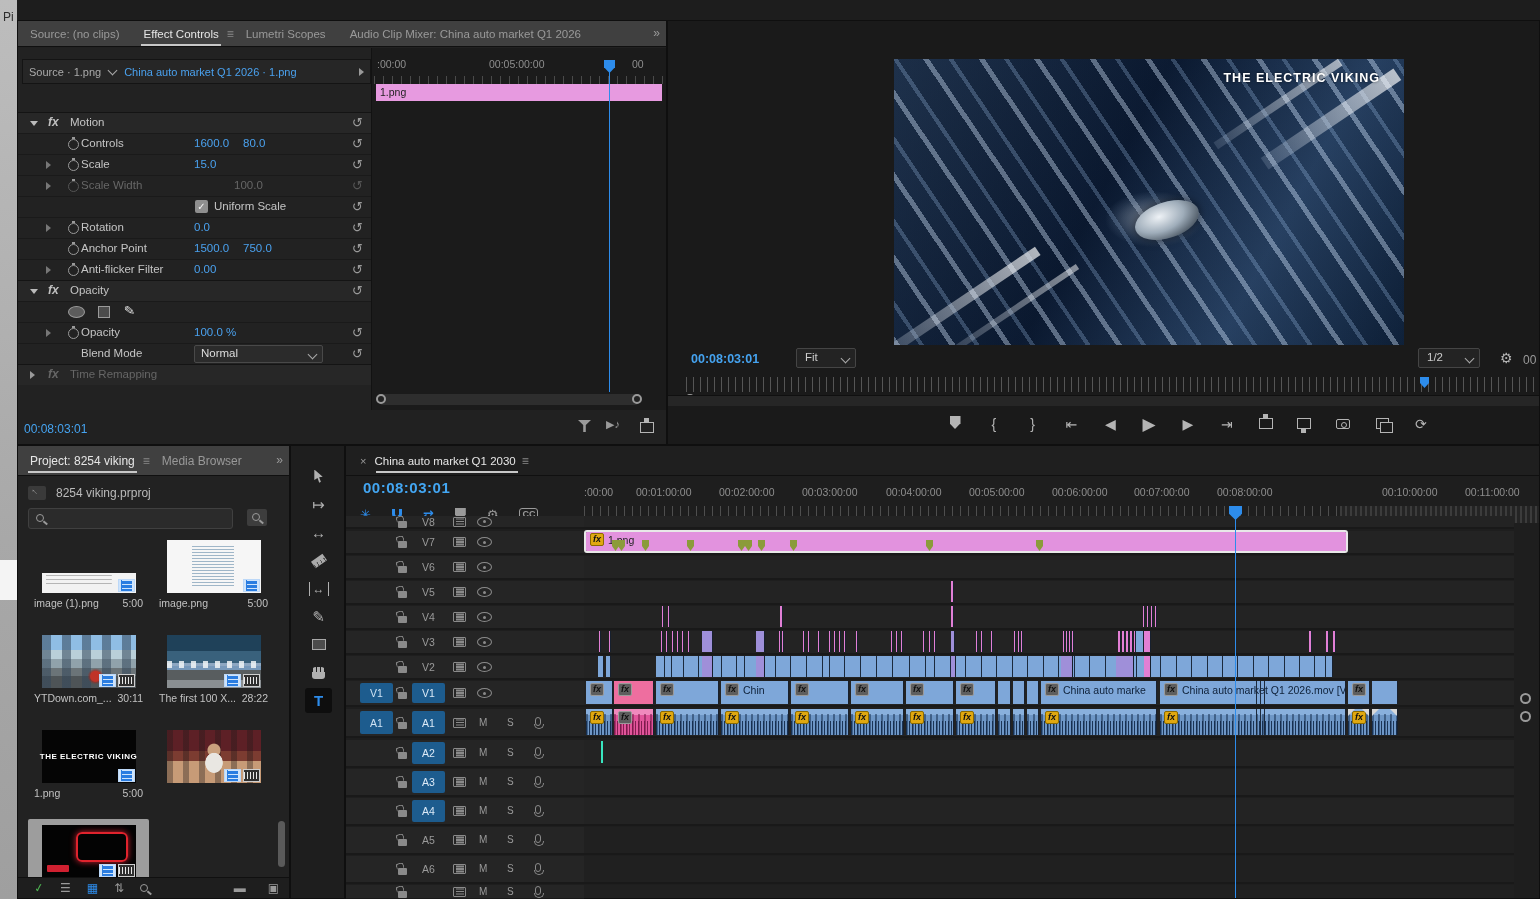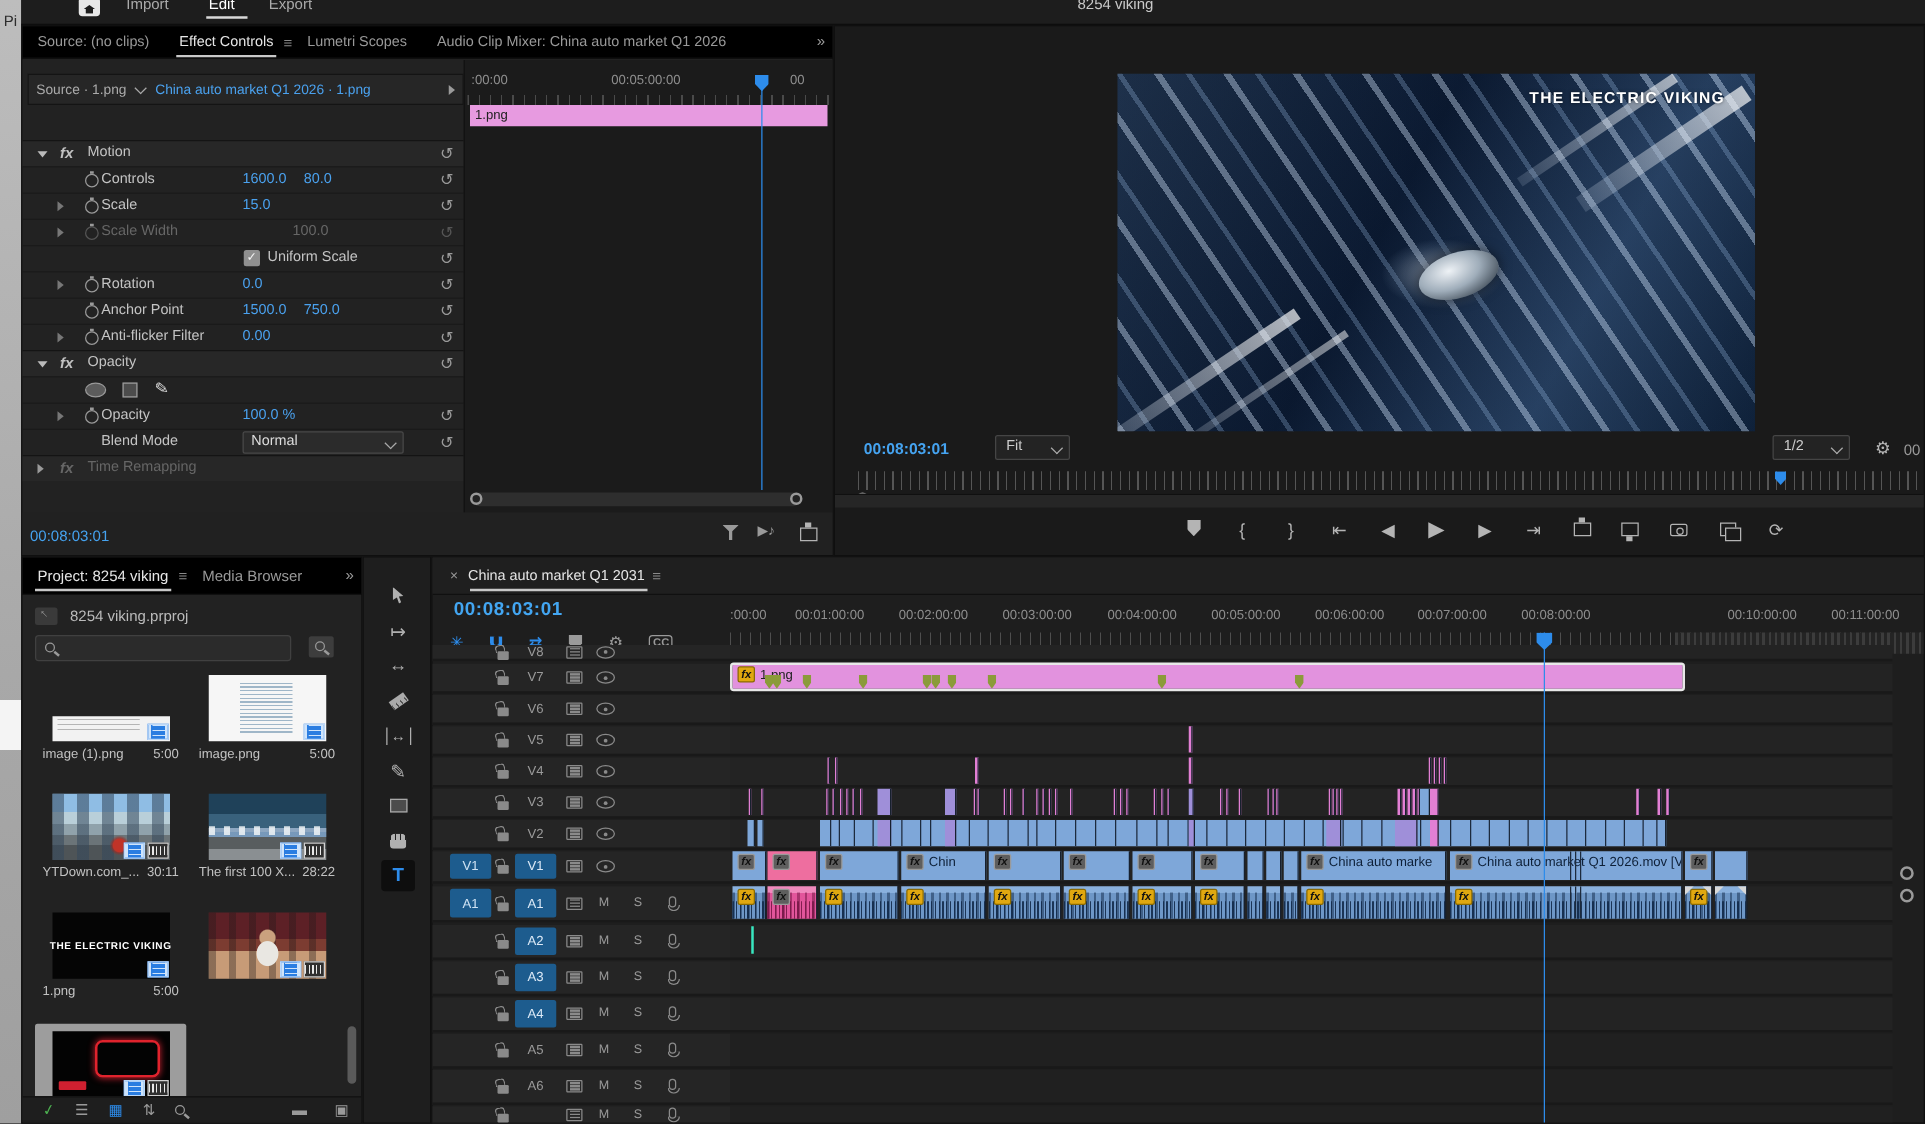--- a/index.html
+++ b/index.html
@@ -1,20 +1,20 @@
 <!DOCTYPE html>
 <html><head>
 <meta charset="utf-8">
 <style>
   html,body{margin:0;padding:0;background:#111;}
   *{box-sizing:border-box;font-family:"Liberation Sans","DejaVu Sans",sans-serif;}
   #stage{position:relative;width:1540px;height:899px;background:#1d1d1d;overflow:hidden;color:#c8c8c8;font-size:11px;}
   .abs{position:absolute;}
   .panel{position:absolute;background:#222;border:1px solid #0f0f0f;}
-  .tabbar{position:absolute;left:0;right:0;top:0;height:26px;background:#000000;border-bottom:1px solid #101010;display:flex;align-items:center;white-space:nowrap;overflow:hidden;}
+  .tabbar{position:absolute;left:0;right:0;top:0;height:26px;background:#404040;border-bottom:1px solid #101010;display:flex;align-items:center;white-space:nowrap;overflow:hidden;}
   .tab{padding:0 12px;height:26px;line-height:26px;color:#999;font-size:11.5px;position:relative;cursor:default;flex:none;}
   .tab.active{color:#e6e6e6;}
   .tab.active::after{content:"";position:absolute;left:10px;right:10px;bottom:1px;height:2px;background:#c8c8c8;}
   .ham{color:#8a8a8a;font-size:12px;margin-left:-6px;flex:none;}
   .ovf{position:absolute;right:8px;top:5px;color:#9a9a9a;font-size:12px;letter-spacing:-2px;}
   .tc{color:#45a3f0;}
   .dim{color:#9a9a9a;}
   
   #topbar{left:17px;top:0;width:1523px;height:20px;background:#1d1d1d;border-bottom:1px solid #0d0d0d;overflow:hidden;}
   #topbar .apptab{position:absolute;top:-4px;font-size:12px;color:#aaa;}
@@ -186,28 +186,20 @@
 </head>
 <body>
 
 <div id="stage">
 
   <div id="edge" class="abs">
     <span class="pi">Pi</span>
     <span class="white"></span>
   </div>
 
-  <div id="topbar" class="abs">
-    <span id="home"></span>
-    <span class="apptab" style="left:84px">Import</span>
-    <span class="apptab active" style="left:150px">Edit</span>
-    <span class="underline" style="left:148px;width:33px"></span>
-    <span class="apptab" style="left:198px">Export</span>
-    <span class="apptab" style="left:845px;color:#c8c8c8">8254 viking</span>
-  </div>
 
   <div id="ec" class="panel">
     <div class="tabbar" id="ec-tabs">
         <div class="tab">Source: (no clips)</div>
         <div class="tab active">Effect Controls</div>
         <div class="ham" style="margin-left: -4px;">≡</div>
         <div class="tab">Lumetri Scopes</div>
         <div class="tab">Audio Clip Mixer: China auto market Q1 2026</div>
       </div>
     <span class="ovf">»</span>
@@ -488,21 +480,21 @@
       </div>
       <div class="tool" style="top: 214px;">
         <div class="handt"></div>
       </div>
       <div class="tool active" style="top: 242px;">T</div>
     </div>
 
   <div id="tl" class="panel">
     <div class="tabbar">
       <span style="margin-left:14px;color:#9a9a9a">×</span>
-      <span class="tab active" style="padding-left:8px">China auto market Q1 2031</span>
+      <span class="tab active" style="padding-left:8px">China auto market Q1 2030</span>
       <span class="ham">≡</span>
     </div>
     <span id="tl-tc">00:08:03:01</span>
     <div class="tl-toolbar">
       <span class="burst">✳</span>
       <span class="magnet"></span>
       <span class="linked">⇄</span>
       <span class="pent" style="background:#9a9a9a"></span>
       <span style="font-size:13px">⚙</span>
       <span class="ccbox">CC</span>

